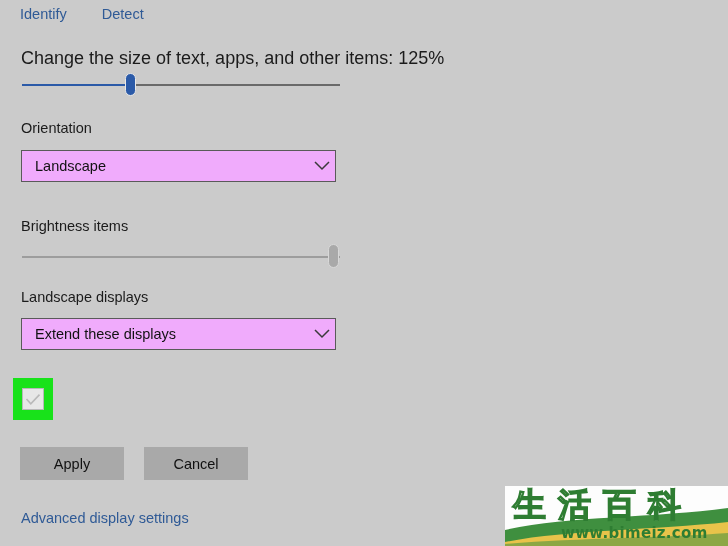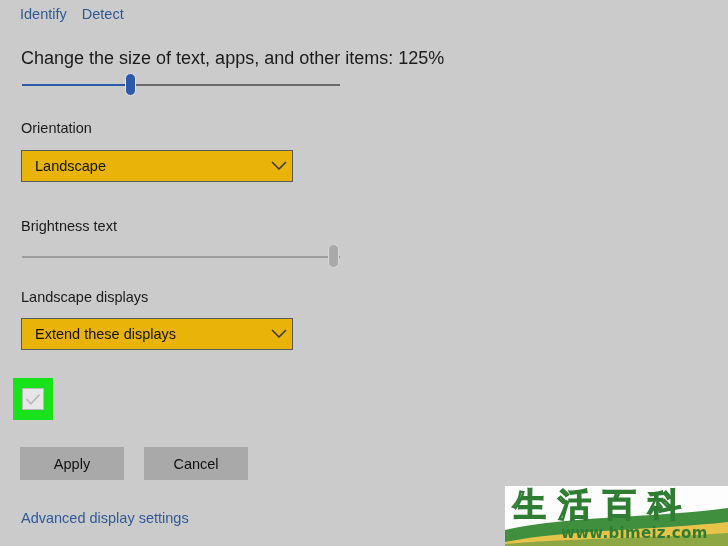--- a/index.html
+++ b/index.html
@@ -24,21 +24,21 @@
     background: #cbcbcb;
   }
 
   
   .top-links {
     position: absolute;
     left: 20px;
     top: 4px;
     display: flex;
     align-items: center;
-    gap: 15px;
+    gap: 35px;
   }
   .link {
     color: #2f5a96;
     font-size: 14.5px;
     line-height: 20px;
     cursor: pointer;
     white-space: nowrap;
   }
 
   
@@ -93,23 +93,23 @@
     white-space: nowrap;
   }
   .lbl-orientation { left: 21px; top: 120px; }
   .lbl-brightness  { left: 21px; top: 218px; }
   .lbl-multiple    { left: 21px; top: 289px; }
 
   
   .dropdown {
     position: absolute;
     left: 21px;
-    width: 272px;
+    width: 315px;
     height: 32px;
-    background: #eab308;
+    background: #f0abfc;
     border: 1px solid #5a5a5a;
     box-sizing: border-box;
     display: flex;
     align-items: center;
     cursor: pointer;
   }
   .dd-orientation { top: 150px; }
   .dd-multiple    { top: 318px; }
   .dropdown .dd-value {
     font-size: 14.5px;
@@ -292,21 +292,21 @@
   <div class="section-label lbl-orientation">Orientation</div>
   <div class="dropdown dd-orientation">
     <span class="dd-value">Landscape</span>
     <span class="chev">
       <svg width="16" height="10" viewBox="0 0 16 10">
         <path d="M1 1 L8 8 L15 1" fill="none" stroke="#3a3a3a" stroke-width="1.5"></path>
       </svg>
     </span>
   </div>
 
-  <div class="section-label lbl-brightness">Brightness text</div>
+  <div class="section-label lbl-brightness">Brightness items</div>
   <div class="slider-bright">
     <div class="track"></div>
     <div class="thumb"></div>
   </div>
 
   <div class="section-label lbl-multiple">Landscape displays</div>
   <div class="dropdown dd-multiple">
     <span class="dd-value">Extend these displays</span>
     <span class="chev">
       <svg width="16" height="10" viewBox="0 0 16 10">

